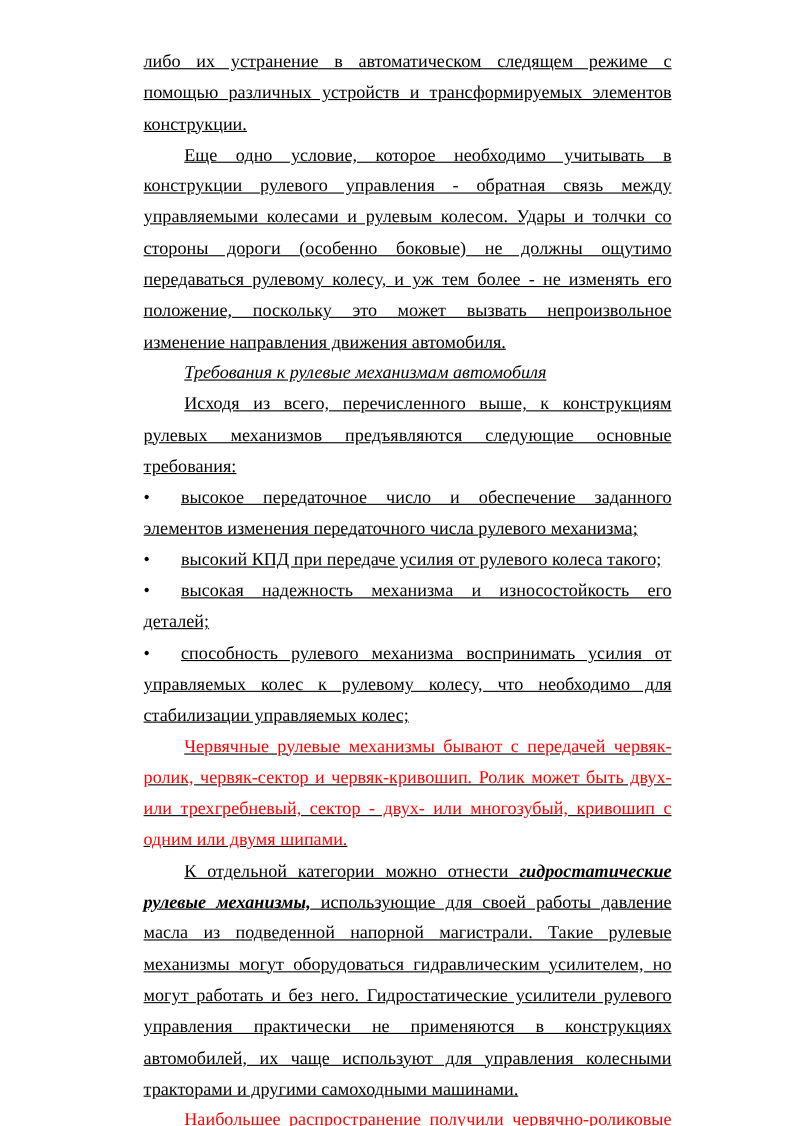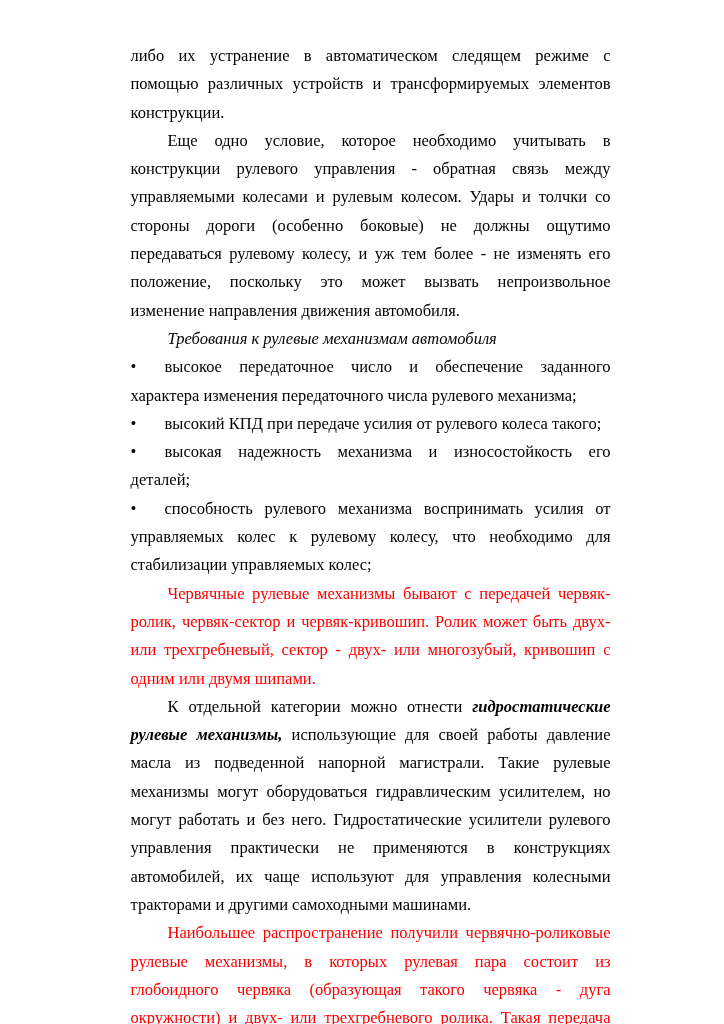--- a/index.html
+++ b/index.html
@@ -13,20 +13,21 @@
     height: 1024px;
     margin: 0 auto;
     background: #ffffff;
     box-sizing: border-box;
     padding: 42px 42px 0 59px;
     font-family: "Liberation Serif", "DejaVu Serif", serif;
     font-size: 16.5px;
     line-height: 28.3px;
     color: #000000;
     overflow: hidden;
+    text-decoration: underline;
   }
   p.para {
     margin: 0;
     text-align: justify;
     text-indent: 37px;
   }
   p.para.noindent {
     text-indent: 0;
   }
   p.bullet {
@@ -47,22 +48,23 @@
 <body>
 
 <div class="page">
 
   <p class="para noindent"><span>либо их устранение в автоматическом следящем режиме с помощью различных устройств и трансформируемых элементов конструкции.</span></p>
 
   <p class="para"><span>Еще одно условие, которое необходимо учитывать в конструкции рулевого управления - обратная связь между управляемыми колесами и рулевым колесом. Удары и толчки со стороны дороги (особенно боковые) не должны ощутимо передаваться рулевому колесу, и уж тем более - не изменять его положение, поскольку это может вызвать непроизвольное изменение направления движения автомобиля.</span></p>
 
   <p class="para"><span class="it">Требования к рулевые механизмам автомобиля</span></p>
 
+  <p class="para"><span>Исходя из всего, перечисленного выше, к конструкциям рулевых механизмов предъявляются следующие основные требования:</span></p>
 
-  <p class="bullet"><span class="bullet-marker">•</span><span>высокое передаточное число и обеспечение заданного характера изменения передаточного числа рулевого механизма;</span></p>
+  <p class="bullet"><span class="bullet-marker">•</span><span>высокое передаточное число и обеспечение заданного элементов изменения передаточного числа рулевого механизма;</span></p>
 
   <p class="bullet"><span class="bullet-marker">•</span><span>высокий КПД при передаче усилия от рулевого колеса такого;</span></p>
 
   <p class="bullet"><span class="bullet-marker">•</span><span>высокая надежность механизма и износостойкость его деталей;</span></p>
 
   <p class="bullet"><span class="bullet-marker">•</span><span>способность рулевого механизма воспринимать усилия от управляемых колес к рулевому колесу, что необходимо для стабилизации управляемых колес;</span></p>
 
 
 
   <p class="para red"><span>Червячные рулевые механизмы бывают с передачей червяк-ролик, червяк-сектор и червяк-кривошип. Ролик может быть двух- или трехгребневый, сектор - двух- или многозубый, кривошип с одним или двумя шипами.</span></p>

